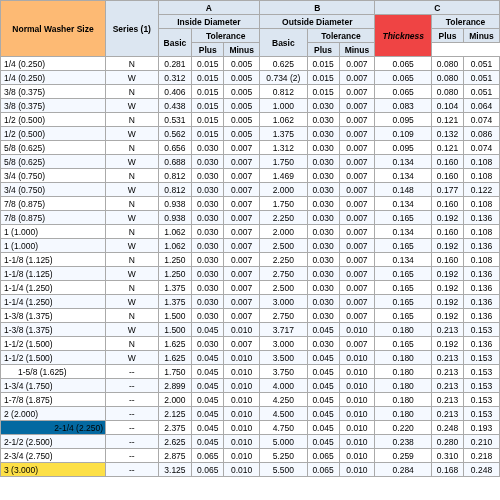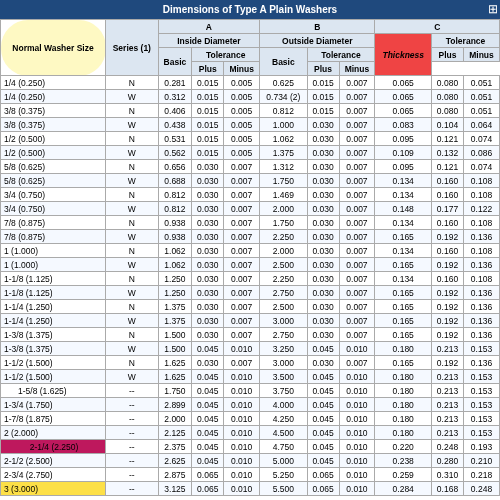--- a/index.html
+++ b/index.html
@@ -48,29 +48,25 @@
       right: 2px;
       color: white;
       font-size: 12px;
       cursor: pointer;
     }
   </style>
 </head>
 <body>
 
 <div class="page-wrapper">
-  <div style="position:relative;">
-    <div class="page-title">Dimensions of Type A Plain Washers</div>
-    <span class="corner-icon">⊞</span>
-  </div>
 
   <table>
     <thead>
       <tr>
-        <th rowspan="4" style="background:#fef9c3;border-radius:27px;">Normal Washer Size</th>
+        <th rowspan="4" style="background:#fdba74;">Normal Washer Size</th>
         <th rowspan="4" style="background:#dce6f1;margin-top:44px;">Series (1)</th>
         <th colspan="3" style="background:#dce6f1;">A</th>
         <th colspan="3" style="background:#dce6f1;">B</th>
         <th colspan="3" style="background:#dce6f1;">C</th>
       </tr>
       <tr>
         <th colspan="3" style="background:#dce6f1;">Inside Diameter</th>
         <th colspan="3" style="background:#dce6f1;">Outside Diameter</th>
         <th rowspan="3" style="background:#ef4444;font-style:italic;">Thickness</th>
         <th colspan="2" style="background:#dce6f1;">Tolerance</th>
@@ -338,21 +334,21 @@
           <td>0.165</td>
           <td>0.192</td>
           <td>0.136</td>
         </tr>
         <tr>
           <td style="text-align: left; padding-left: 3px; background: rgb(245, 249, 255);">1-3/8 (1.375)</td>
           <td style="background: rgb(245, 249, 255);">W</td>
           <td>1.500</td>
           <td>0.045</td>
           <td>0.010</td>
-          <td>3.250</td>
+          <td>3.717</td>
           <td>0.045</td>
           <td>0.010</td>
           <td>0.180</td>
           <td>0.213</td>
           <td>0.153</td>
         </tr>
         <tr>
           <td style="text-align: left; padding-left: 3px; background: rgb(255, 255, 255);">1-1/2 (1.500)</td>
           <td style="background: rgb(255, 255, 255);">N</td>
           <td>1.625</td>
@@ -424,21 +420,21 @@
           <td>0.045</td>
           <td>0.010</td>
           <td>4.500</td>
           <td>0.045</td>
           <td>0.010</td>
           <td>0.180</td>
           <td>0.213</td>
           <td>0.153</td>
         </tr>
         <tr>
-          <td style="text-align: center; padding-left: 4px; background: #be185d;">2-1/4 (2.250)</td>
+          <td style="text-align: right; padding-left: 4px; background: #0369a1;">2-1/4 (2.250)</td>
           <td style="background: rgb(255, 255, 255);">--</td>
           <td>2.375</td>
           <td>0.045</td>
           <td>0.010</td>
           <td>4.750</td>
           <td>0.045</td>
           <td>0.010</td>
           <td>0.220</td>
           <td>0.248</td>
           <td>0.193</td>

